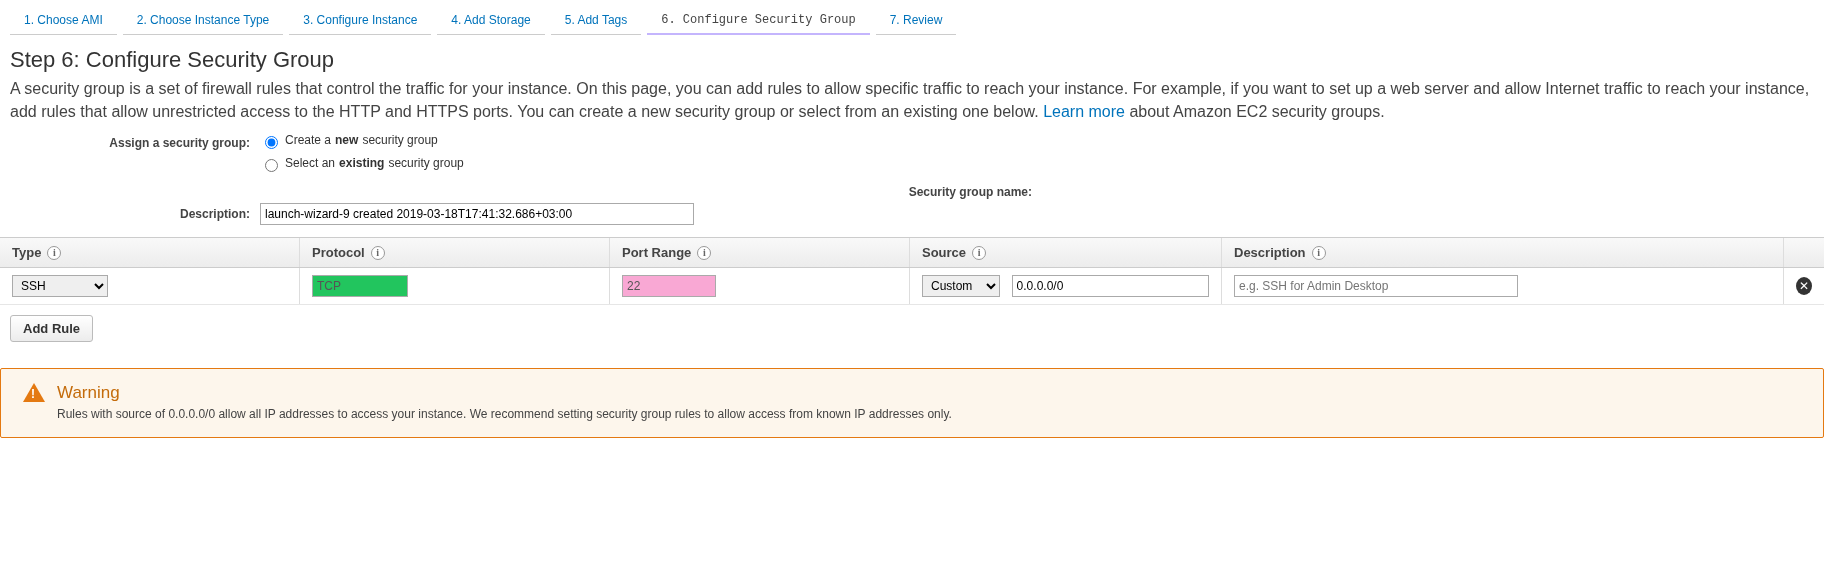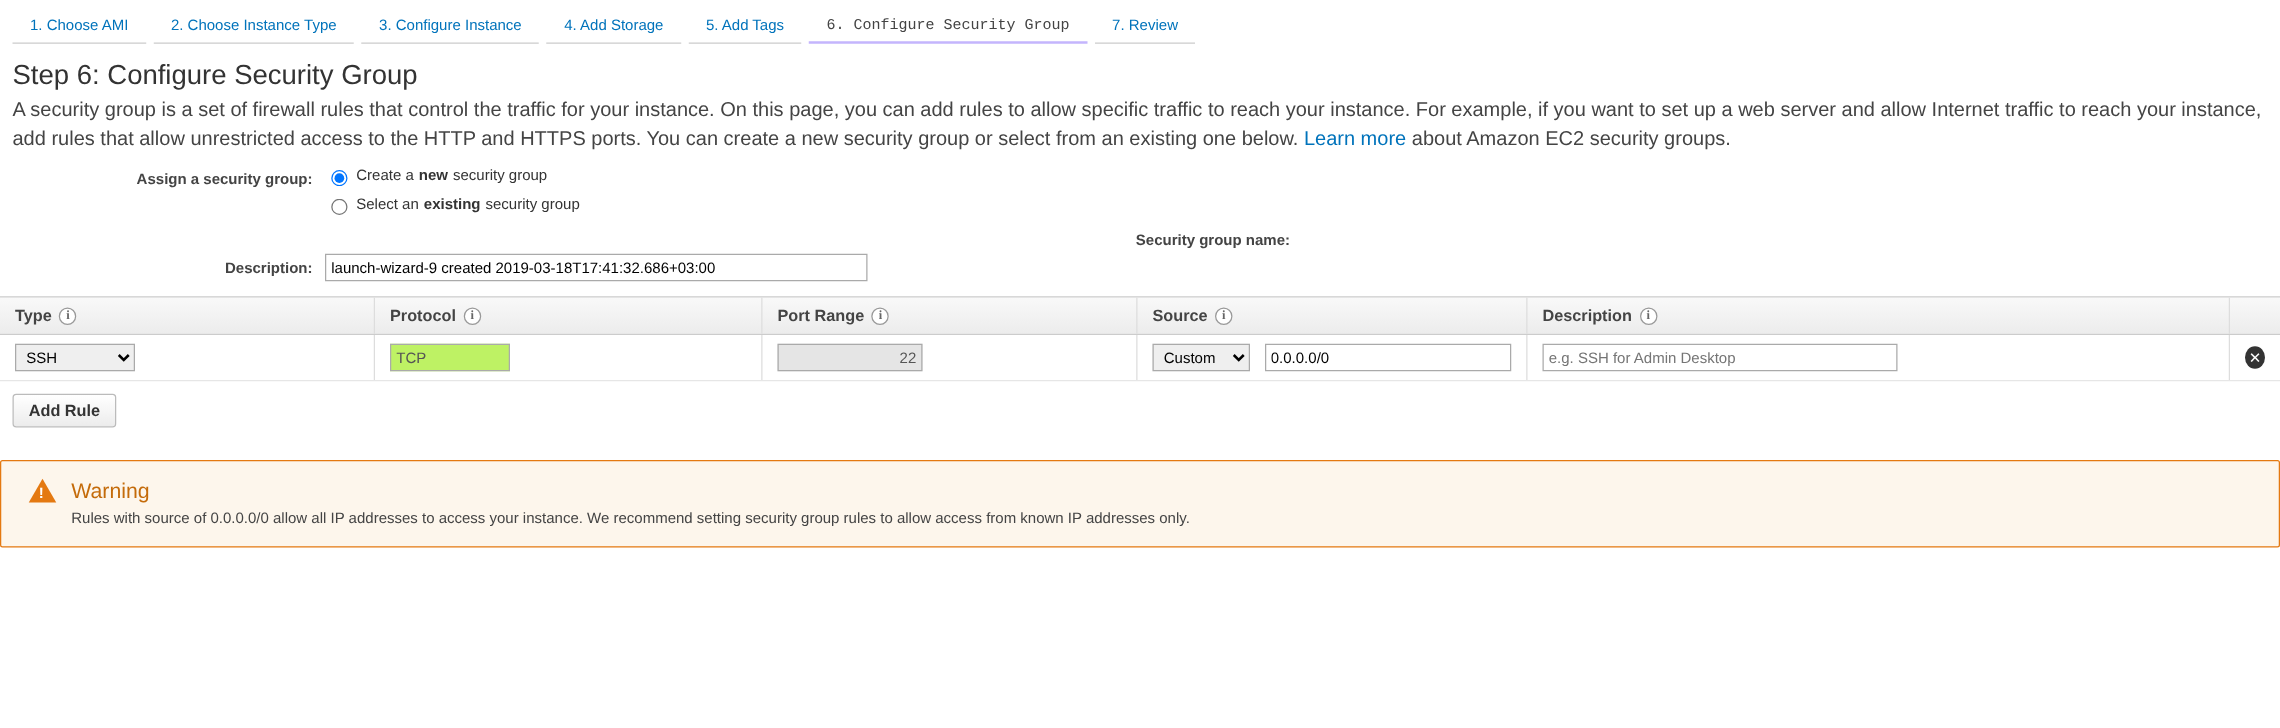--- a/index.html
+++ b/index.html
@@ -107,22 +107,22 @@
     border-bottom:1px solid #e6e6e6;
     font-size:12px;
   }
   .rules-body select, .rules-body input[type="text"] {
     height: 22px;
     font-size: 12px;
     border: 1px solid #aaa;
     padding: 0 4px;
   }
   .type-select { width: 96px; }
-  .proto-input { width: 96px; background:#bef264; color:#555; }
-  .port-input  { width: 116px; background:#e5e5e5; color:#555;text-align:right; }
+  .proto-input { width: 96px; background:#22c55e; color:#555; }
+  .port-input  { width: 94px; background:#f9a8d4; color:#555; }
   .source-select { width: 80px; }
   .source-input { width: 204px; margin-left:6px; }
   .desc-input { width: 284px; }
   .info-icon {
     display:inline-flex; width:14px;height:14px;border:1px solid #999;border-radius:50%;
     align-items:center;justify-content:center;font-size:10px;color:#666;font-family:Georgia,serif;
     background:#fff;
   }
   .del-icon {
     width:18px;height:18px;border-radius:50%;background:#333;color:#fff;display:inline-flex;

